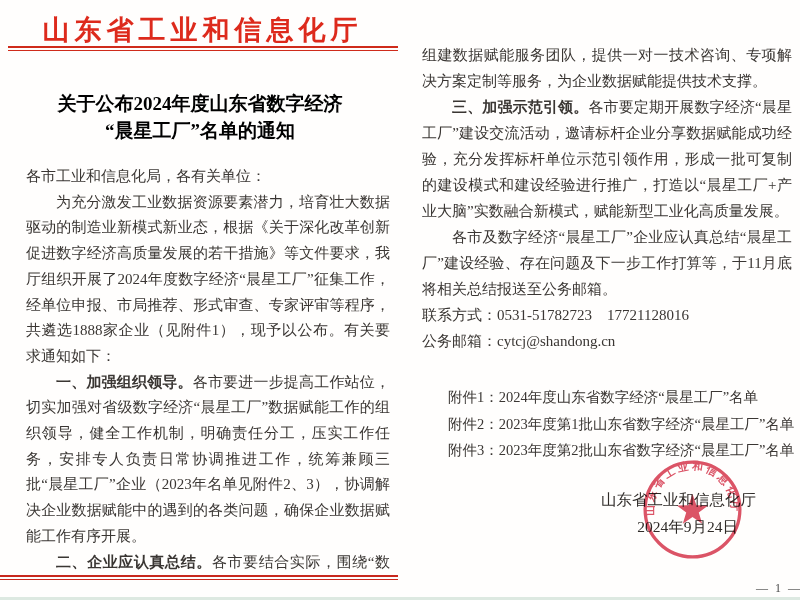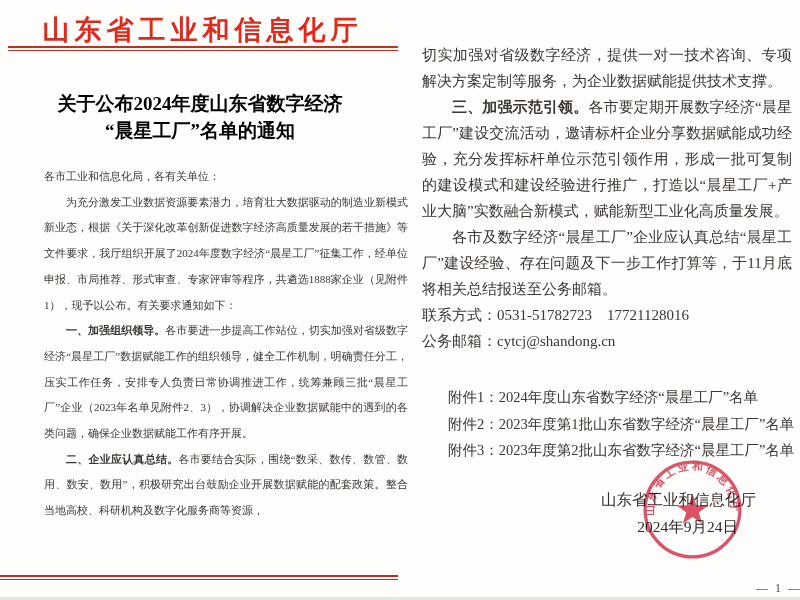--- a/index.html
+++ b/index.html
@@ -17,22 +17,22 @@
   }
   .rule-top {
     position:absolute; top:46px; left:8px; width:390px; height:2px;
     border-top:2.6px solid #cf2b1b; border-bottom:1.6px solid #cf2b1b;
   }
   .doc-title {
     position:absolute; top:90px; left:10px; width:380px; text-align:center;
     font-weight:bold; font-size:19px; line-height:27px; color:#000000;
   }
   .left-body {
-    position:absolute; top:164px; left:44px; width:364px; height:414px;
-    overflow:hidden; font-size:11px; line-height:25.7px; text-align:justify;
+    position:absolute; top:164px; left:26px; width:364px; height:414px;
+    overflow:hidden; font-size:15px; line-height:25.7px; text-align:justify;
   }
   p { margin:0; text-indent:2em; }
   p.flush { text-indent:0; }
   .lead { font-weight:bold; }
   .rule-bottom {
     position:absolute; top:575px; left:0; width:398px; height:1.8px;
     border-top:2.4px solid #c8281d; border-bottom:1.5px solid #c8281d;
   }
   
   .right-body {
@@ -78,21 +78,21 @@
   <div class="left-body">
     <p class="flush">各市工业和信息化局，各有关单位：</p>
     <p>为充分激发工业数据资源要素潜力，培育壮大数据驱动的制造业新模式新业态，根据《关于深化改革创新促进数字经济高质量发展的若干措施》等文件要求，我厅组织开展了2024年度数字经济“晨星工厂”征集工作，经单位申报、市局推荐、形式审查、专家评审等程序，共遴选1888家企业（见附件1），现予以公布。有关要求通知如下：</p>
     <p><span class="lead">一、加强组织领导。</span><span>各市要进一步提高工作站位，切实加强对省级数字经济“晨星工厂”数据赋能工作的组织领导，健全工作机制，明确责任分工，压实工作任务，安排专人负责日常协调推进工作，统筹兼顾三批“晨星工厂”企业（2023年名单见附件2、3），协调解决企业数据赋能中的遇到的各类问题，确保企业数据赋能工作有序开展。</span></p>
     <p><span class="lead">二、企业应认真总结。</span><span>各市要结合实际，围绕“数采、数传、数管、数用、数安、数用”，积极研究出台鼓励企业开展数据赋能的配套政策。整合当地高校、科研机构及数字化服务商等资源，</span></p>
   </div>
 
   <div class="rule-bottom"></div>
 
   <div class="right-body">
-    <p class="flush">切实加强对省级数字经济，提供一对一技术咨询、专项解决方案定制等服务，为企业数据赋能提供技术支撑。</p>
+    <p class="flush">组建数据赋能服务团队，提供一对一技术咨询、专项解决方案定制等服务，为企业数据赋能提供技术支撑。</p>
     <p><span class="lead">三、加强示范引领。</span><span>各市要定期开展数字经济“晨星工厂”建设交流活动，邀请标杆企业分享数据赋能成功经验，充分发挥标杆单位示范引领作用，形成一批可复制的建设模式和建设经验进行推广，打造以“晨星工厂+产业大脑”实数融合新模式，赋能新型工业化高质量发展。</span></p>
     <p>各市及数字经济“晨星工厂”企业应认真总结“晨星工厂”建设经验、存在问题及下一步工作打算等，于11月底将相关总结报送至公务邮箱。</p>
     <p class="flush contact">联系方式：0531-51782723　17721128016</p>
     <p class="flush contact">公务邮箱：cytcj@shandong.cn</p>
   </div>
 
   <div class="attachments">
     <div class="attach-line">附件1：2024年度山东省数字经济“晨星工厂”名单</div>
     <div class="attach-line">附件2：2023年度第1批山东省数字经济“晨星工厂”名单</div>
     <div class="attach-line">附件3：2023年度第2批山东省数字经济“晨星工厂”名单</div>

